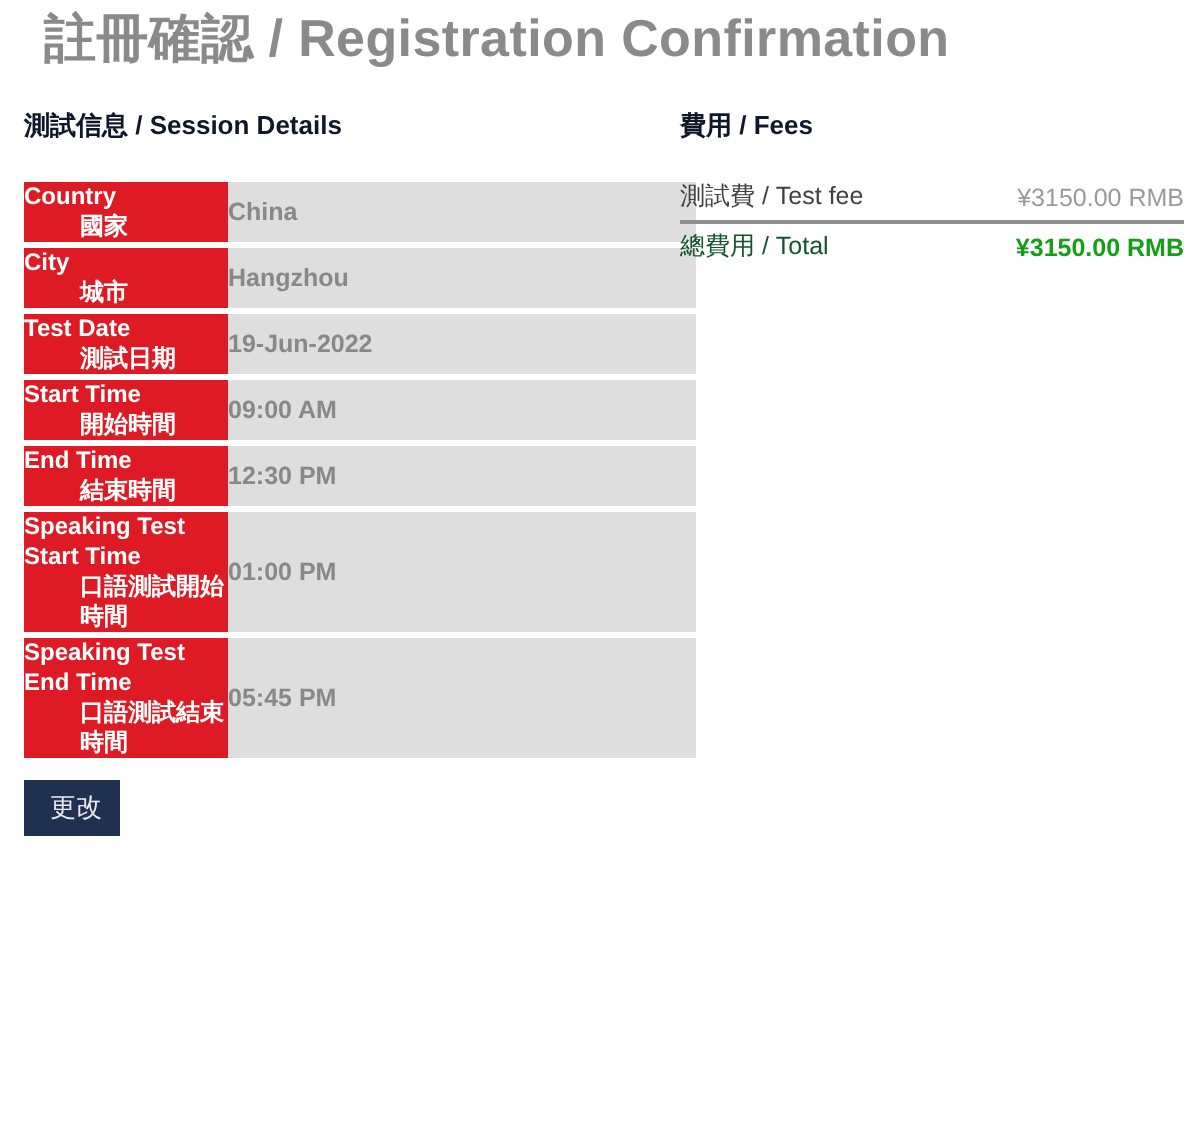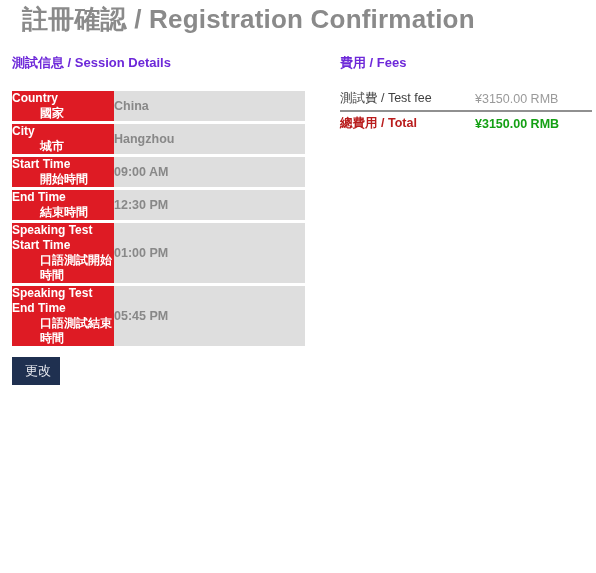--- a/index.html
+++ b/index.html
@@ -32,28 +32,28 @@
   }
   .col-right {
     position: absolute;
     left: 340px;
     top: 54px;
     width: 252px;
   }
   .section-heading {
     font-size: 13px;
     font-weight: bold;
-    color: #6d28d9;
+    color: #0f172a;
     margin: 0 0 16px 0;
     white-space: nowrap;
   }
   table.details {
     border-collapse: separate;
     border-spacing: 0 3px;
-    width: 293px;
+    width: 336px;
     table-layout: fixed;
   }
   table.details td {
     padding: 0;
     vertical-align: middle;
   }
   td.label-cell {
     width: 102px;
     background: #de1b24;
     color: #ffffff;
@@ -96,30 +96,31 @@
     font-size: 12.5px;
     padding: 2px 0 3px 0;
     white-space: nowrap;
   }
   td.fee-name {
     width: 135px;
     color: #404040;
     padding-left: 12px;
   }
   td.fee-amount {
+    text-align: right;
     color: #9a9a9a;
     padding-right: 4px;
   }
   tr.total-row td {
     border-top: 2px solid #909090;
     padding-top: 3px;
   }
   tr.total-row td.fee-name {
-    font-weight: bold;
-    color: #b91c1c;
+    font-weight: normal;
+    color: #14532d;
   }
   tr.total-row td.fee-amount {
     font-weight: bold;
     color: #14a014;
   }
 </style>
 </head>
 <body>
 
 <div class="page-title">註冊確認 / Registration Confirmation</div>
@@ -138,20 +139,27 @@
       </tr>
       <tr>
         <td class="label-cell">
           <span>City</span>
           <span class="cjk">城市</span>
         </td>
         <td class="value-cell">Hangzhou</td>
       </tr>
       <tr>
         <td class="label-cell">
+          <span>Test Date</span>
+          <span class="cjk">測試日期</span>
+        </td>
+        <td class="value-cell">19-Jun-2022</td>
+      </tr>
+      <tr>
+        <td class="label-cell">
           <span>Start Time</span>
           <span class="cjk">開始時間</span>
         </td>
         <td class="value-cell">09:00 AM</td>
       </tr>
       <tr>
         <td class="label-cell">
           <span>End Time</span>
           <span class="cjk">結束時間</span>
         </td>

